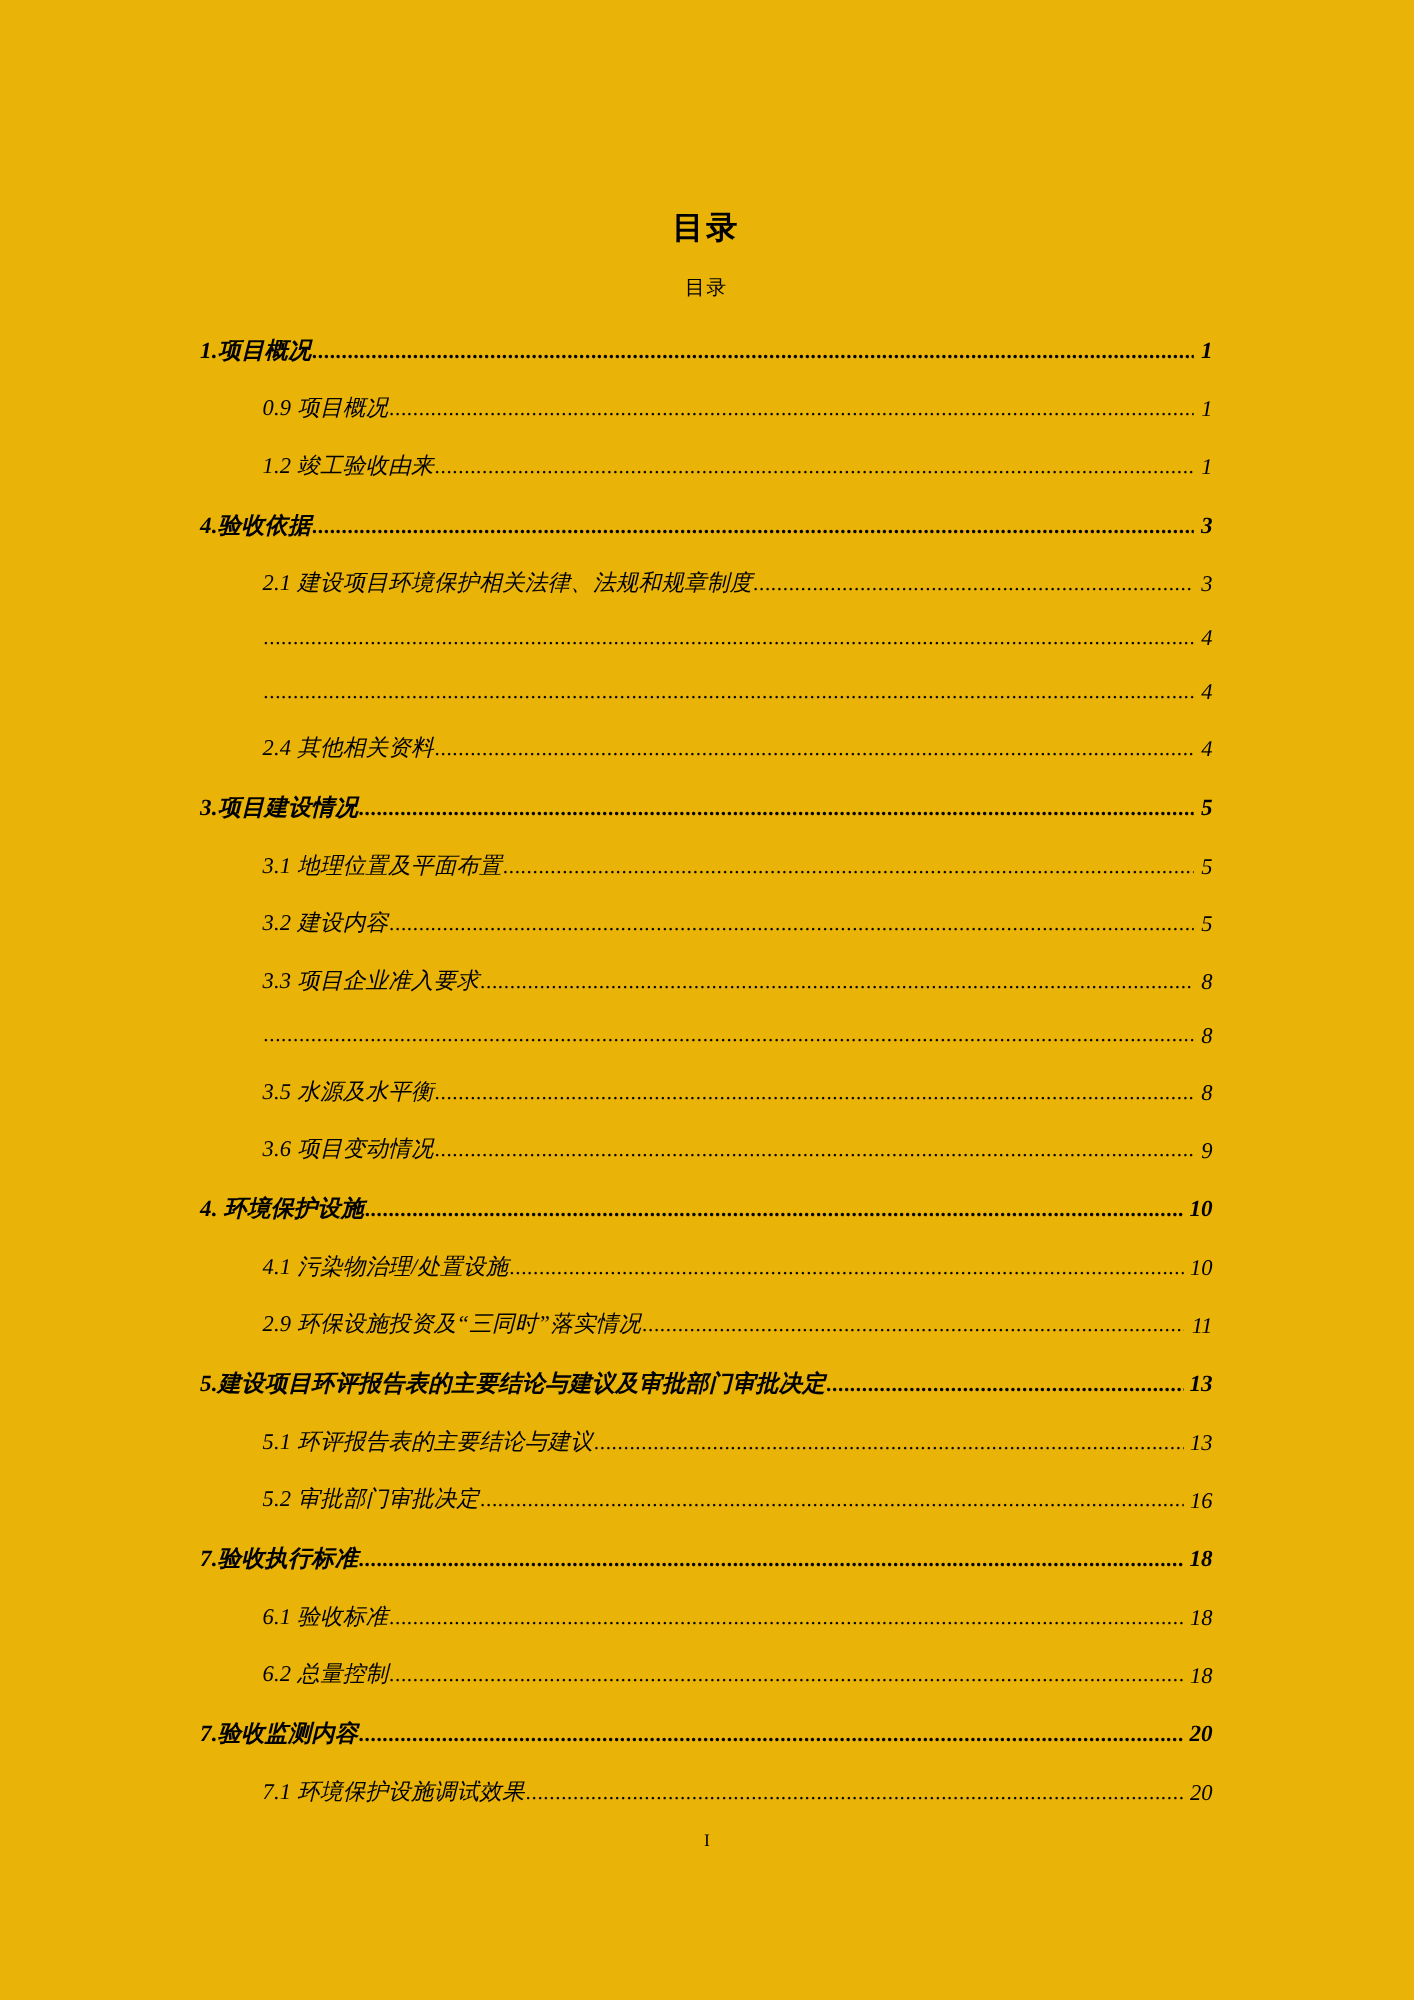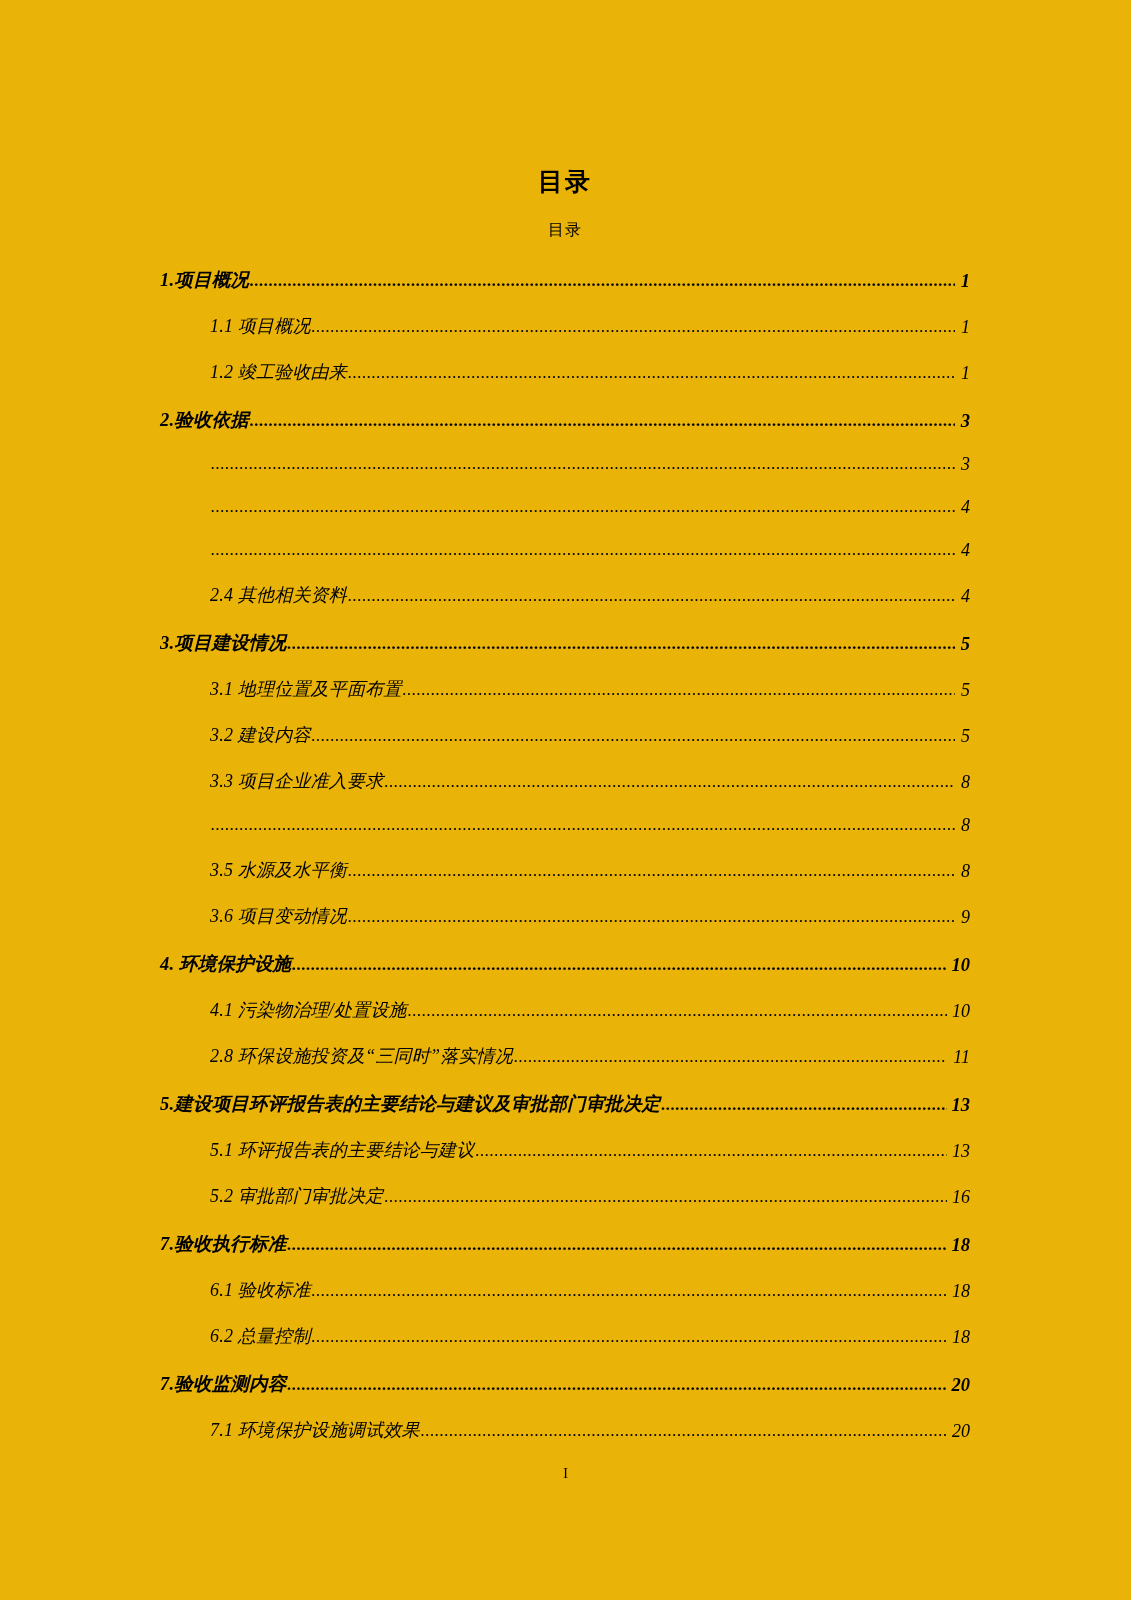--- a/index.html
+++ b/index.html
@@ -109,35 +109,36 @@
   <div class="content">
     <div class="doc-title">目录</div>
     <div class="doc-subtitle">目录</div>
     <ul class="toc-list" id="toc-list">
         <li class="toc-row level1">
           <span class="toc-label">1.项目概况</span>
           <span class="toc-dots">...............................................................................................................................................................</span>
           <span class="toc-page">1</span>
         </li>
         <li class="toc-row level2">
-          <span class="toc-label">1.1 项目概况</span>
+          <span class="toc-label">0.9 项目概况</span>
           <span class="toc-dots">...............................................................................................................................................................</span>
           <span class="toc-page">1</span>
         </li>
         <li class="toc-row level2">
           <span class="toc-label">1.2 竣工验收由来</span>
           <span class="toc-dots">...............................................................................................................................................................</span>
           <span class="toc-page">1</span>
         </li>
         <li class="toc-row level1">
-          <span class="toc-label">2.验收依据</span>
+          <span class="toc-label">4.验收依据</span>
           <span class="toc-dots">...............................................................................................................................................................</span>
           <span class="toc-page">3</span>
         </li>
         <li class="toc-row level2">
+          <span class="toc-label">2.1 建设项目环境保护相关法律、法规和规章制度</span>
           <span class="toc-dots">...............................................................................................................................................................</span>
           <span class="toc-page">3</span>
         </li>
         <li class="toc-row level2">
           <span class="toc-dots">...............................................................................................................................................................</span>
           <span class="toc-page">4</span>
         </li>
         <li class="toc-row level2">
           <span class="toc-dots">...............................................................................................................................................................</span>
           <span class="toc-page">4</span>
@@ -185,21 +186,21 @@
           <span class="toc-label">4. 环境保护设施</span>
           <span class="toc-dots">...............................................................................................................................................................</span>
           <span class="toc-page wide">10</span>
         </li>
         <li class="toc-row level2">
           <span class="toc-label">4.1 污染物治理/处置设施</span>
           <span class="toc-dots">...............................................................................................................................................................</span>
           <span class="toc-page wide">10</span>
         </li>
         <li class="toc-row level2">
-          <span class="toc-label">2.8 环保设施投资及“三同时”落实情况</span>
+          <span class="toc-label">2.9 环保设施投资及“三同时”落实情况</span>
           <span class="toc-dots">...............................................................................................................................................................</span>
           <span class="toc-page wide">11</span>
         </li>
         <li class="toc-row level1">
           <span class="toc-label">5.建设项目环评报告表的主要结论与建议及审批部门审批决定</span>
           <span class="toc-dots">...............................................................................................................................................................</span>
           <span class="toc-page wide">13</span>
         </li>
         <li class="toc-row level2">
           <span class="toc-label">5.1 环评报告表的主要结论与建议</span>

